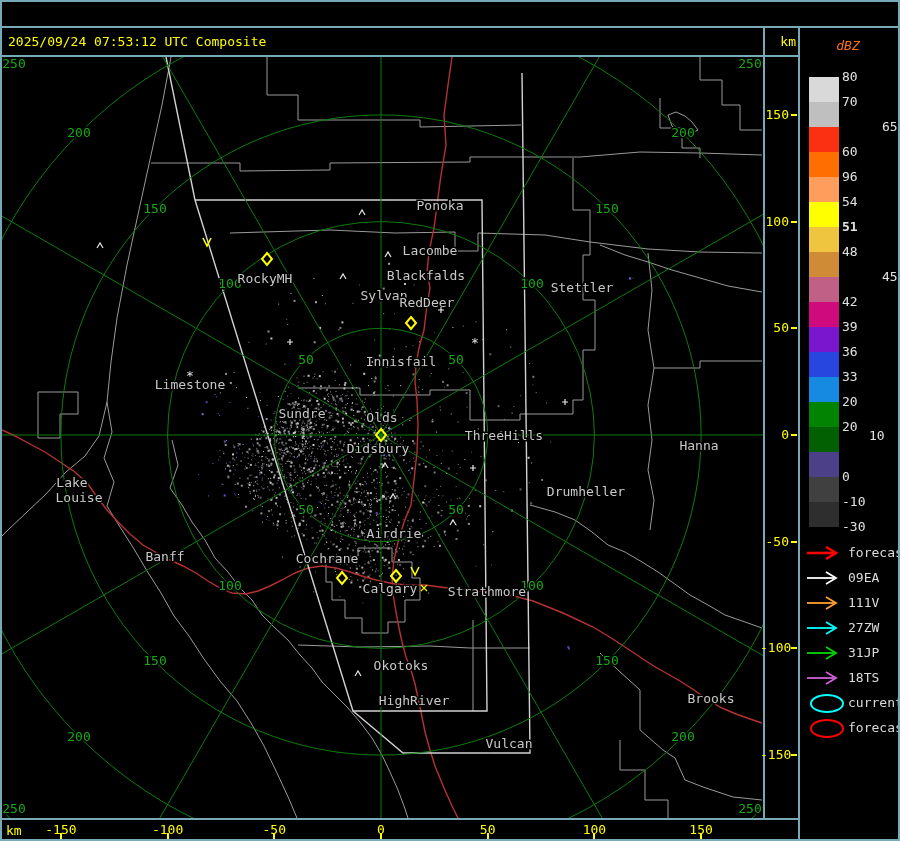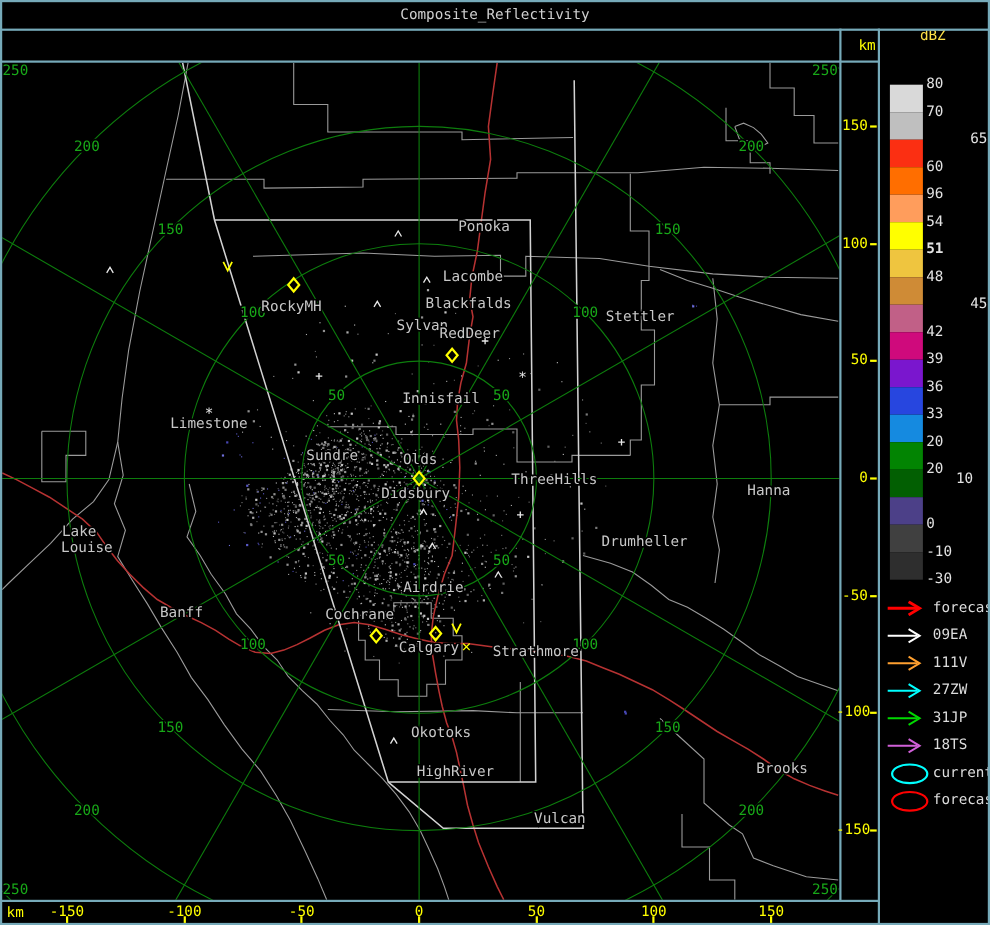--- a/index.html
+++ b/index.html
@@ -15,28 +15,28 @@
   #map text{paint-order:stroke;stroke:#000;stroke-width:3px;font-family:"DejaVu Sans Mono",monospace;}
   .swatch{position:absolute;width:30px;height:25px;}
   .scale-label{position:absolute;left:842px;width:54px;font-size:13px;color:#e2e2e2;}
   .legend-label{position:absolute;left:848px;width:50px;font-size:13px;color:#dcdcdc;}
   .leg-ell{position:absolute;left:810px;width:30px;height:15px;border-radius:50%;}
   .rax-label{position:absolute;left:760px;width:29px;text-align:right;font-size:13px;color:#ffff00;}
   .rax-tick{position:absolute;left:791px;width:6px;height:2px;background:#ffff00;}
   .bax-label{position:absolute;width:40px;text-align:center;top:822px;font-size:13px;color:#ffff00;}
   .bax-tick{position:absolute;width:2px;height:6px;top:833px;background:#ffff00;}
   #km-bottom{left:6px;top:823px;}
-  #dbz-title{left:800px;width:96px;top:25px;text-align:center;color:#fde047;}
+  #dbz-title{left:800px;width:96px;top:38px;text-align:center;color:#f97316;font-style:italic;}
 </style>
 </head>
 <body>
 
 <div id="screen">
 
-  <div class="txt" id="title-text">Composite_Reflectivity</div>
+  <div class="txt yel" id="timestamp">2025/09/24 07:53:12 UTC Composite</div>
   <div class="txt yel" id="km-top">km</div>
 
   <svg id="map" viewBox="2 57 761 761">
       <g>
         <rect x="382.0" y="494.9" width="2" height="2" fill="#c4c4c4"></rect>
         <rect x="344.3" y="472.8" width="1" height="1" fill="#c4c4c4"></rect>
         <rect x="308.1" y="479.8" width="1" height="1" fill="#787878"></rect>
         <rect x="378.8" y="466.2" width="1" height="1" fill="#909090"></rect>
         <rect x="308.1" y="468.4" width="2" height="2" fill="#c4c4c4"></rect>
         <rect x="245.8" y="467.0" width="2" height="2" fill="#787878"></rect>

